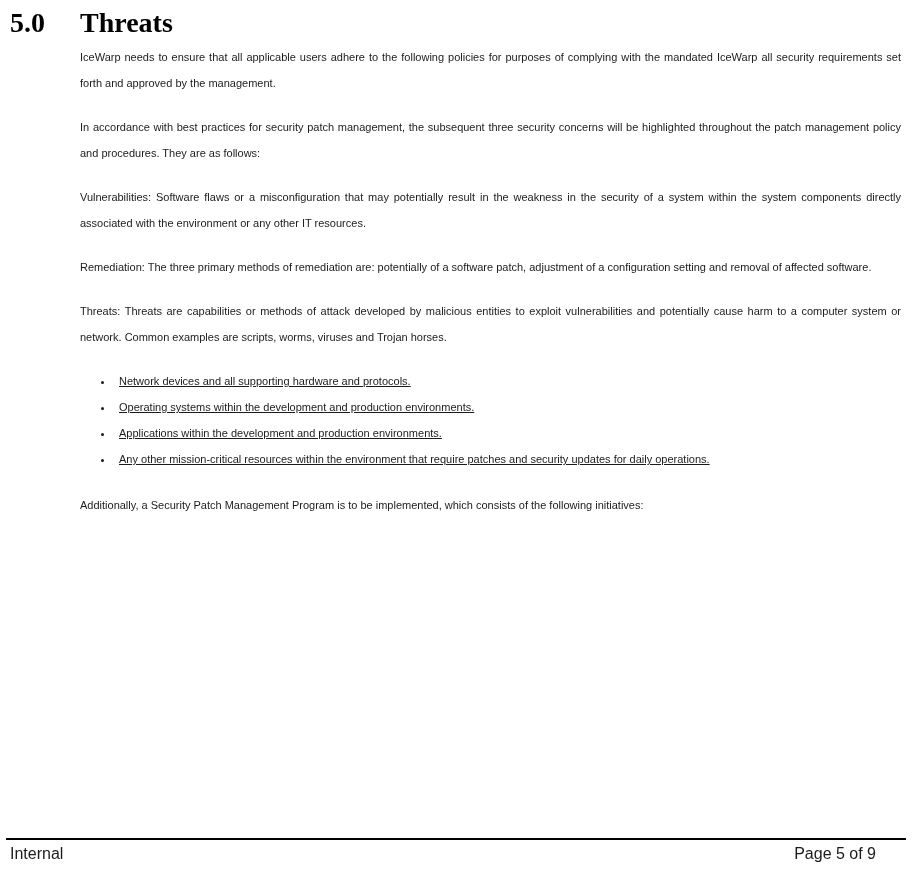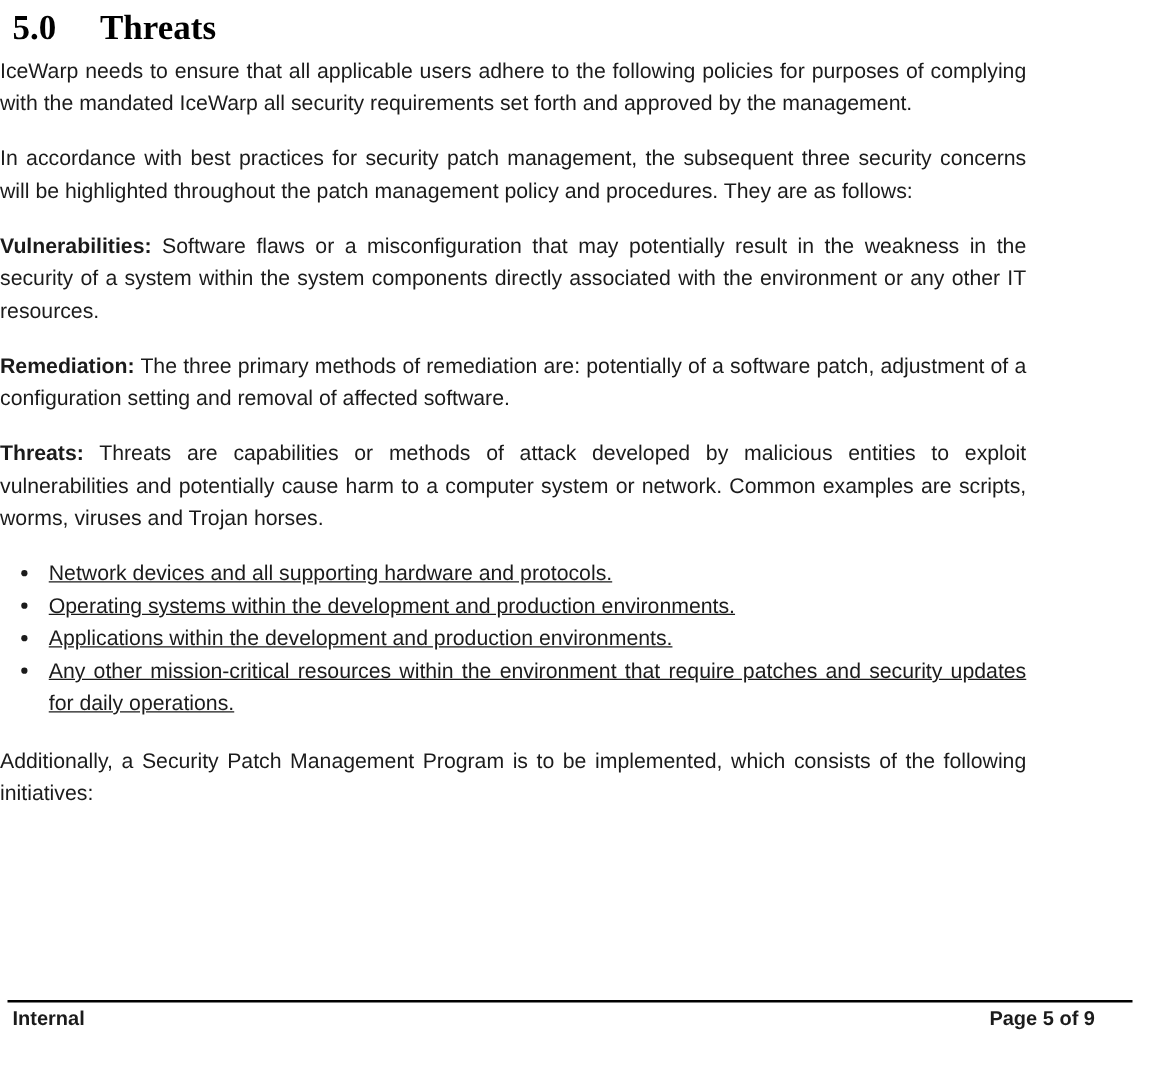--- a/index.html
+++ b/index.html
@@ -25,45 +25,45 @@
     padding: 8px 0 0 10px;
     margin-bottom: 6px;
     font-family: "Liberation Serif", "DejaVu Serif", serif;
     font-weight: bold;
     font-size: 28px;
     line-height: 30px;
     color: #000;
   }
   .heading-num { width: 70px; flex: 0 0 70px; }
   .content {
+    margin-left: 80px;
     width: 821px;
-    font-size: 17px;
+    font-size: 11px;
     line-height: 26px;
     text-align: justify;
   }
   .content p { margin: 0 0 18px 0; }
   .content p.tight { margin-bottom: 0; }
-  .lead { font-weight: bold; }
+  .lead { font-weight: normal; }
   ul.policy-bullets {
     list-style: disc outside;
     margin: 0 0 20px 0;
     padding-left: 34px;
   }
   ul.policy-bullets li {
     padding-left: 5px;
     text-align: justify;
     text-decoration: underline;
   }
   .footer {
     position: absolute;
     left: 6px;
-    top: 800px;
+    top: 838px;
     width: 900px;
     border-top: 2px solid var(--rule);
-    font-weight: bold;
   }
   .footer-row {
     display: flex;
     justify-content: space-between;
     padding: 4px 4px 0 4px;
     font-size: 16px;
     line-height: 20px;
   }
   .footer-right { margin-right: 26px; }
 </style>

